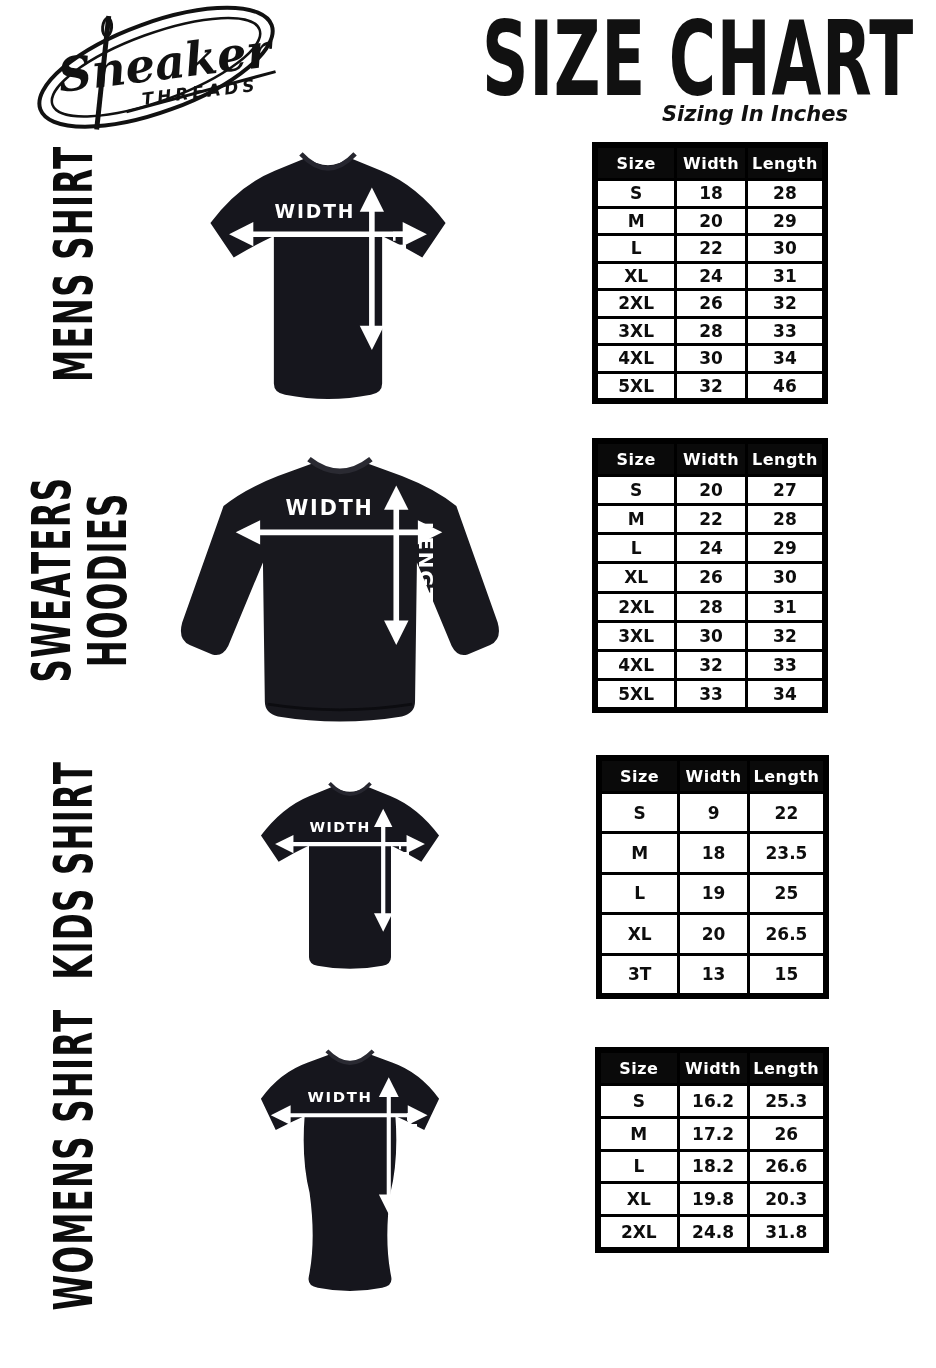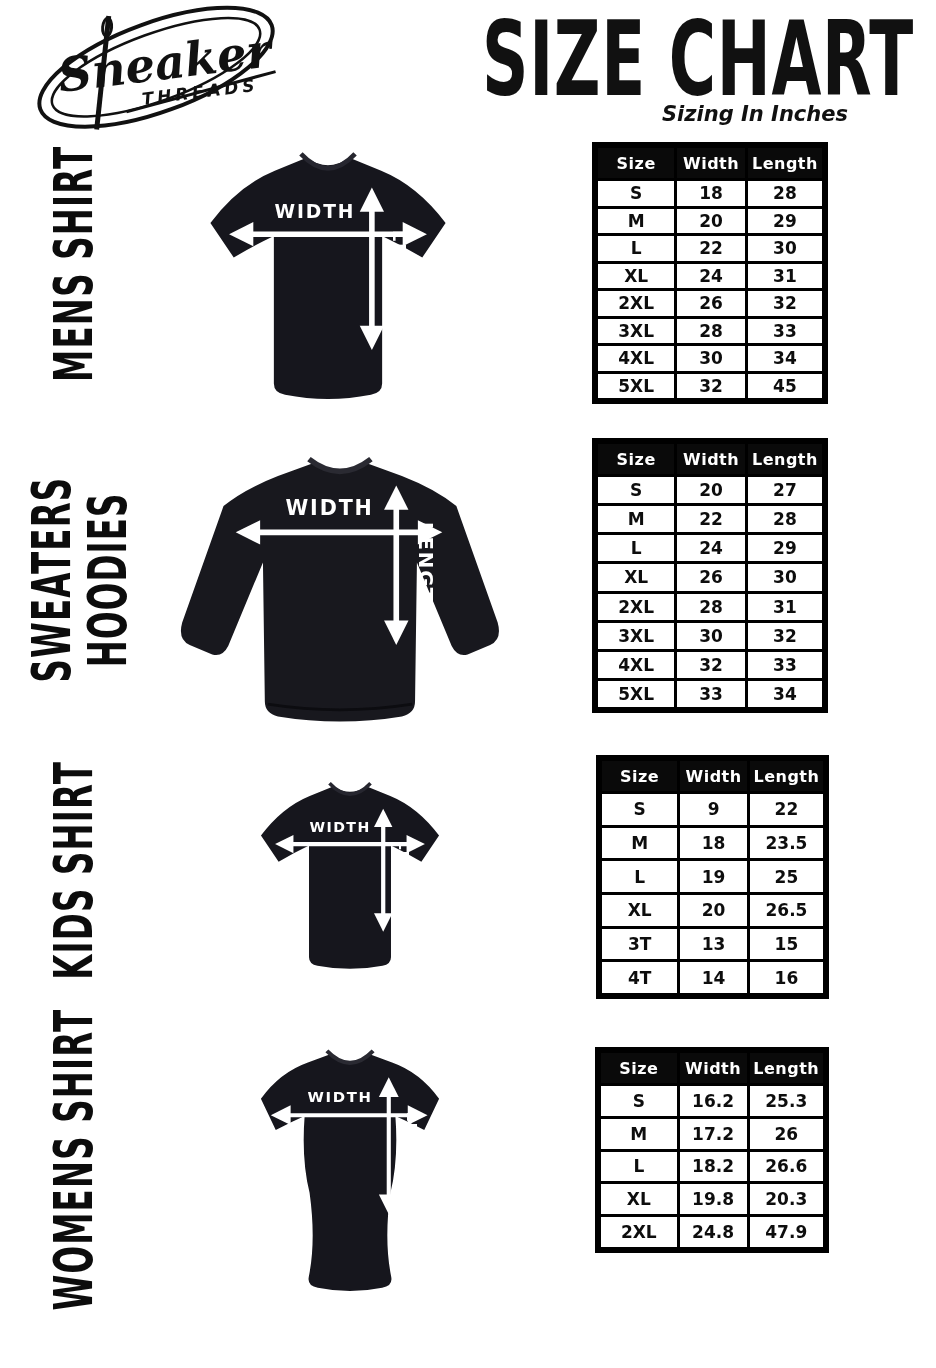--- a/index.html
+++ b/index.html
@@ -196,21 +196,21 @@
             <td>33</td>
           </tr>
           <tr>
             <td>4XL</td>
             <td>30</td>
             <td>34</td>
           </tr>
           <tr>
             <td>5XL</td>
             <td>32</td>
-            <td>45</td>
+            <td>46</td>
           </tr>
         </tbody>
       </table>
   </div>
 
   <div class="label-slot slot-sweat">
     <span class="vlabel">SWEATERS</span>
     <span class="vlabel">HOODIES</span>
   </div>
   <div class="garment g-sweat">
@@ -308,25 +308,20 @@
           <tr>
             <td>XL</td>
             <td>20</td>
             <td>26.5</td>
           </tr>
           <tr>
             <td>3T</td>
             <td>13</td>
             <td>15</td>
           </tr>
-          <tr>
-            <td>4T</td>
-            <td>14</td>
-            <td>16</td>
-          </tr>
         </tbody>
       </table>
   </div>
 
   <div class="label-slot slot-womens">
     <span class="vlabel">WOMENS SHIRT</span>
   </div>
   <div class="garment g-womens">
     <svg viewBox="0 0 300 320">
         <use href="#sym-womens"></use>
@@ -358,19 +353,19 @@
             <td>26.6</td>
           </tr>
           <tr>
             <td>XL</td>
             <td>19.8</td>
             <td>20.3</td>
           </tr>
           <tr>
             <td>2XL</td>
             <td>24.8</td>
-            <td>47.9</td>
+            <td>31.8</td>
           </tr>
         </tbody>
       </table>
   </div>
 
 </div>
 
 </body></html>

